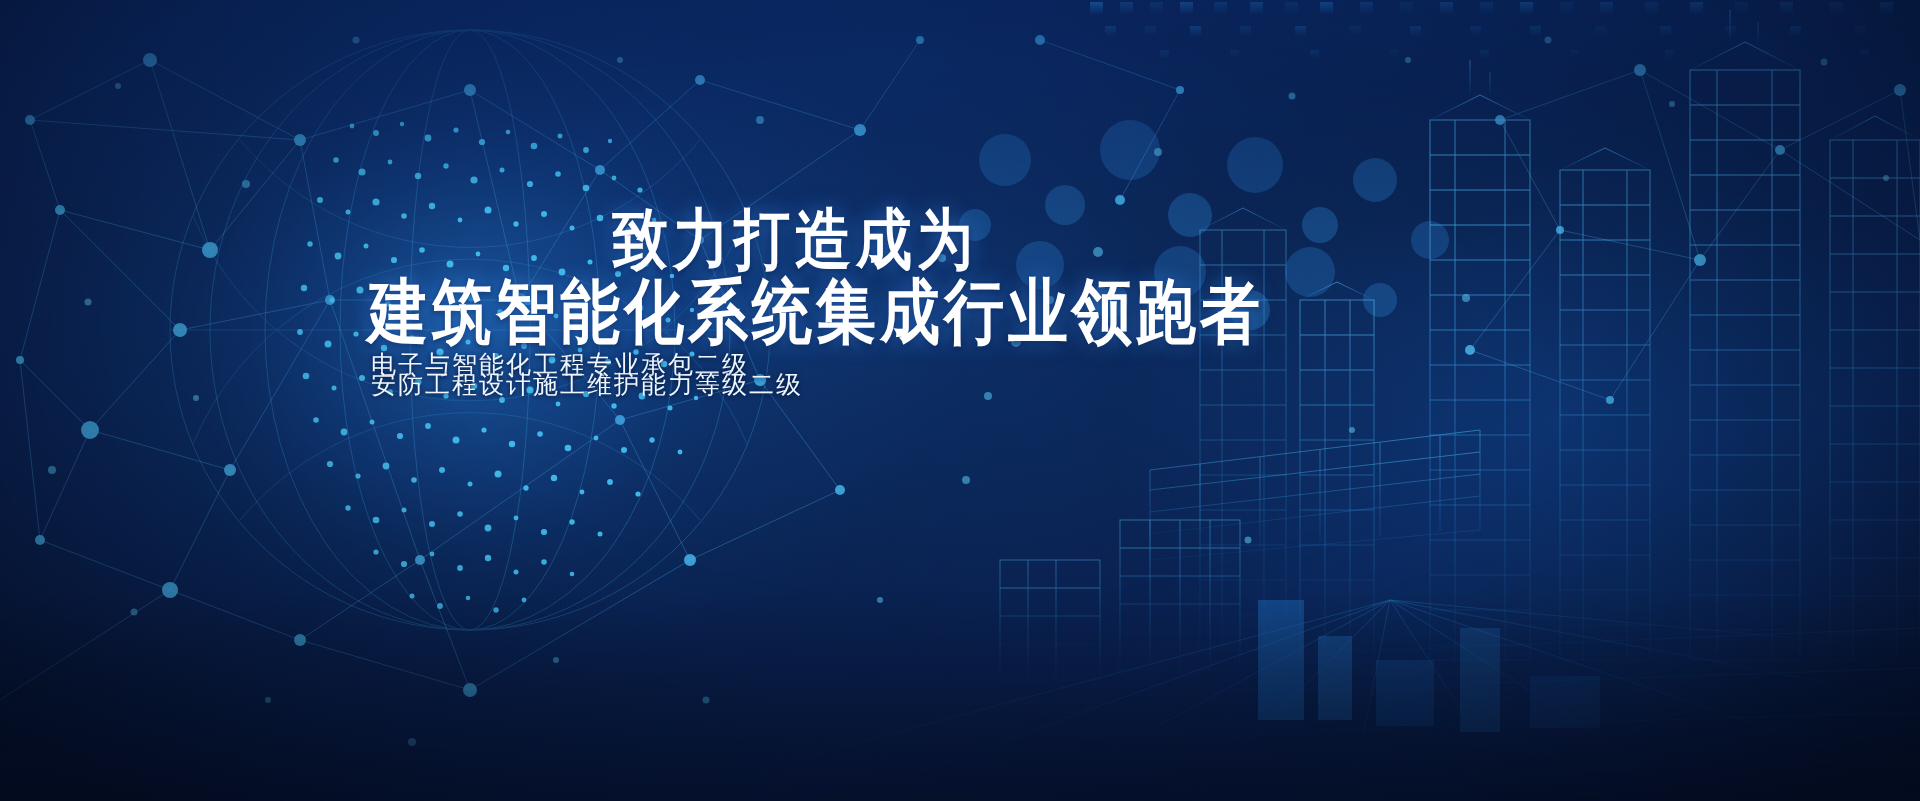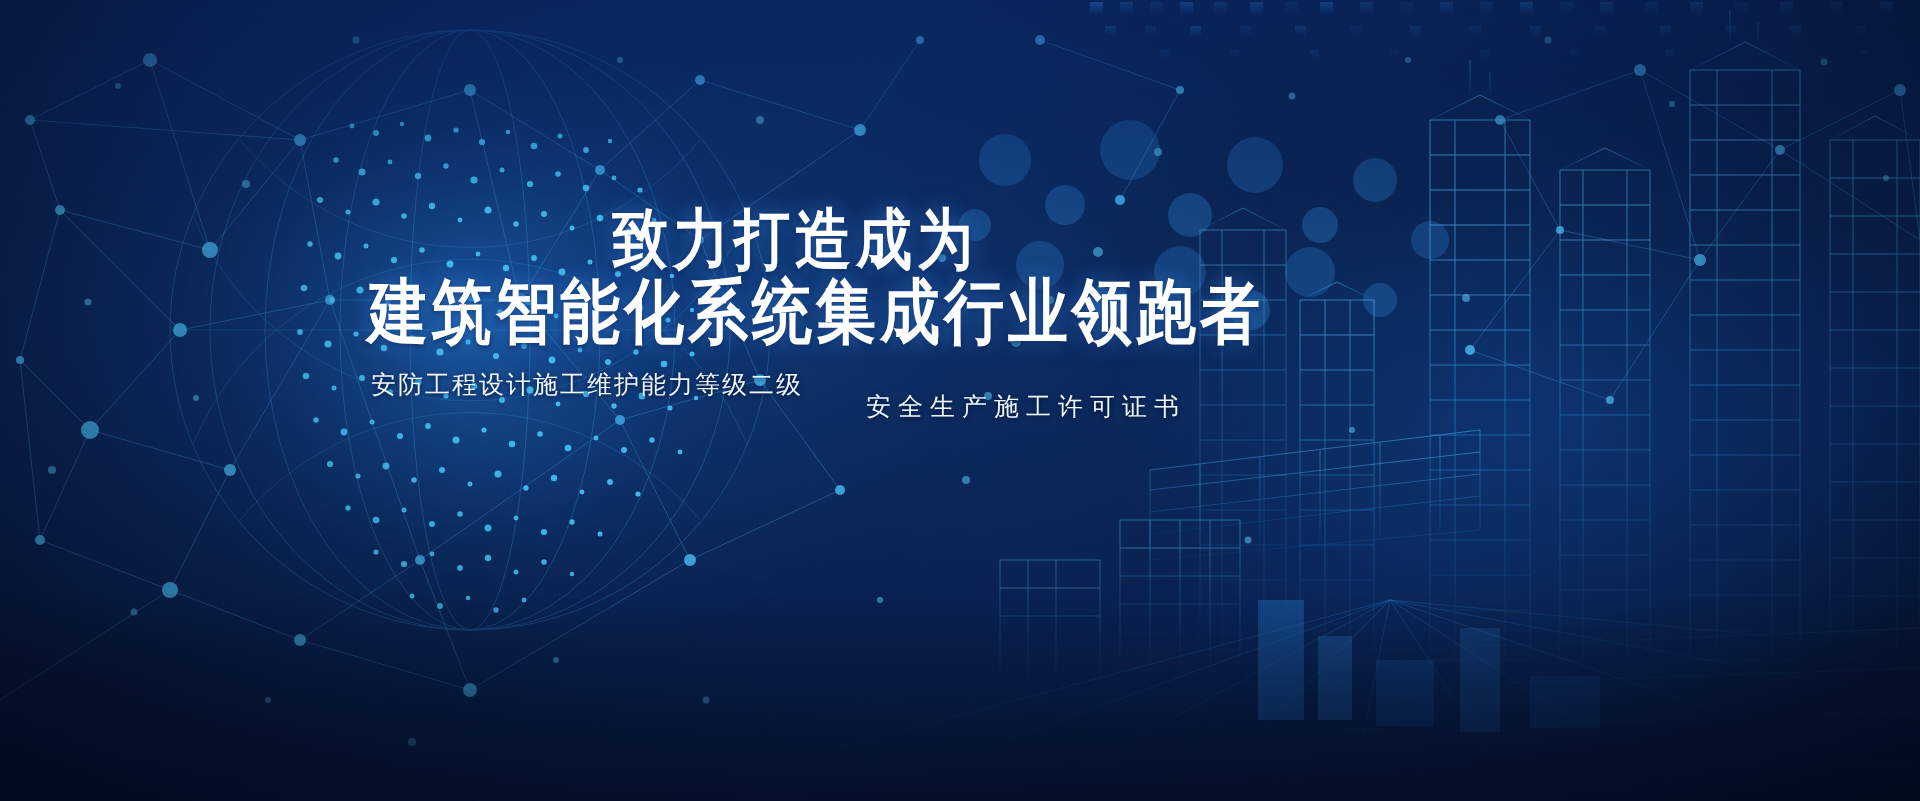--- a/index.html
+++ b/index.html
@@ -526,17 +526,17 @@
   </svg>
 
   <div class="layer noclick" id="topglow"></div>
   <div class="layer noclick" id="bottomglow"></div>
   <div class="layer noclick" id="vignette"></div>
 
   <div id="copy" class="noclick">
     <div class="hl" id="hl1">致力打造成为</div>
     <div class="hl" id="hl2">建筑智能化系统集成行业领跑者</div>
 
+    <div class="sub" id="s1a">电子与智能化工程专业承包二级</div>
     <div class="sub" id="s2a">安防工程设计施工维护能力等级二级</div>
-    <div class="sub" id="s2b">安全生产施工许可证书</div>
   </div>
 
 </div>
 
 </body></html>

